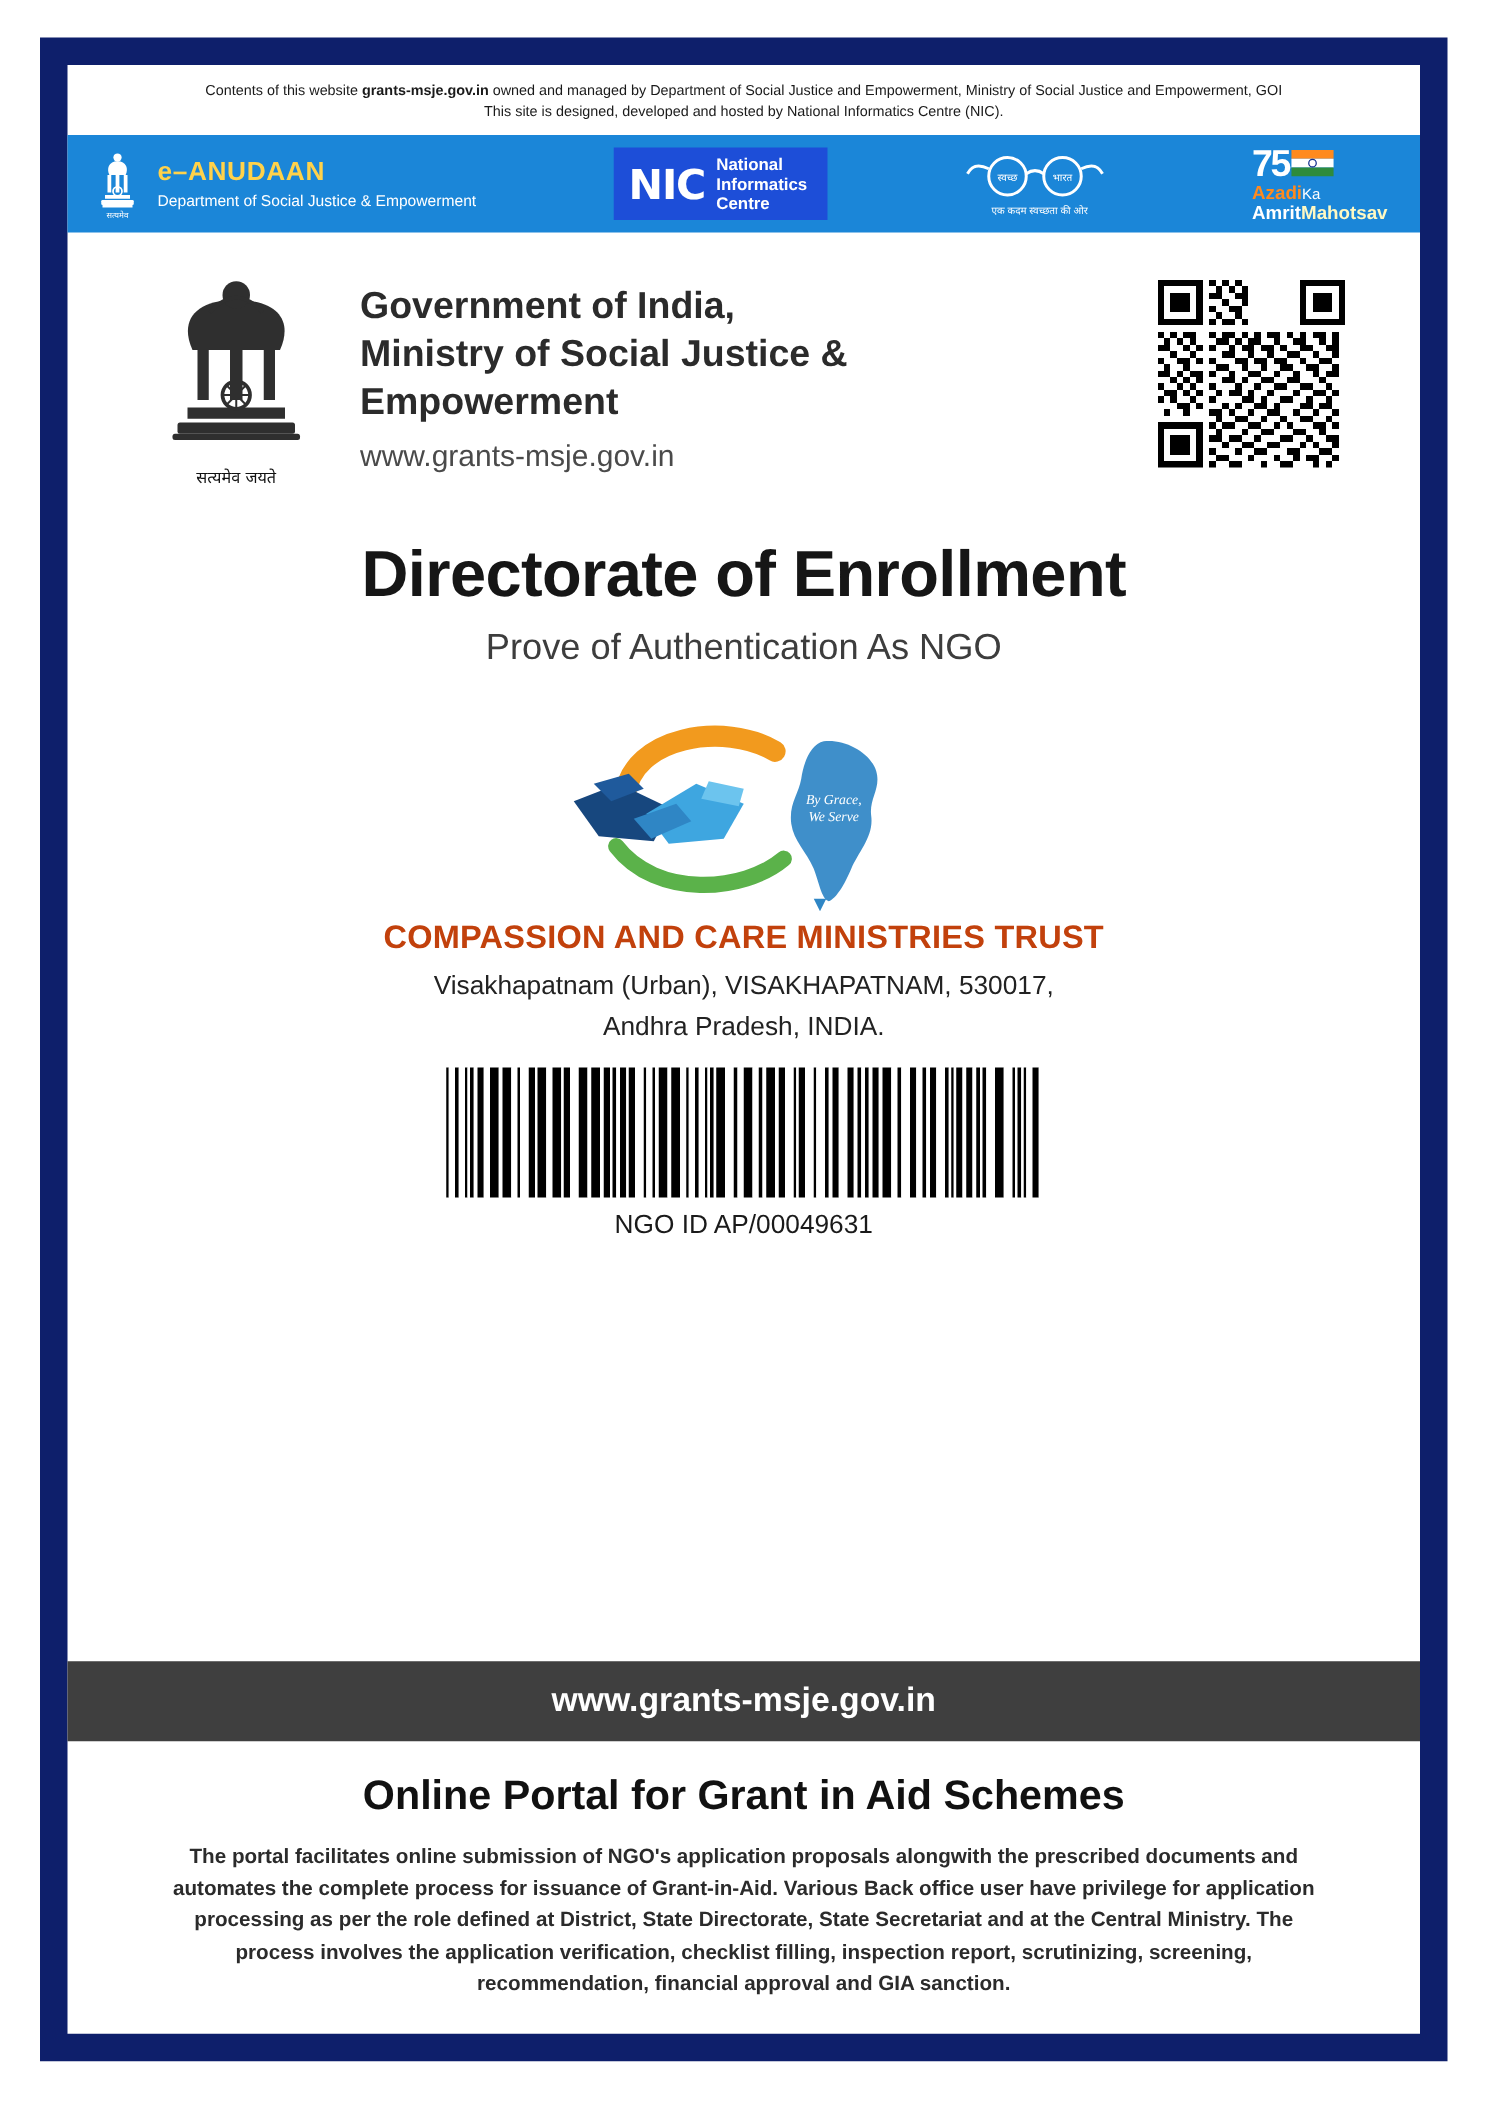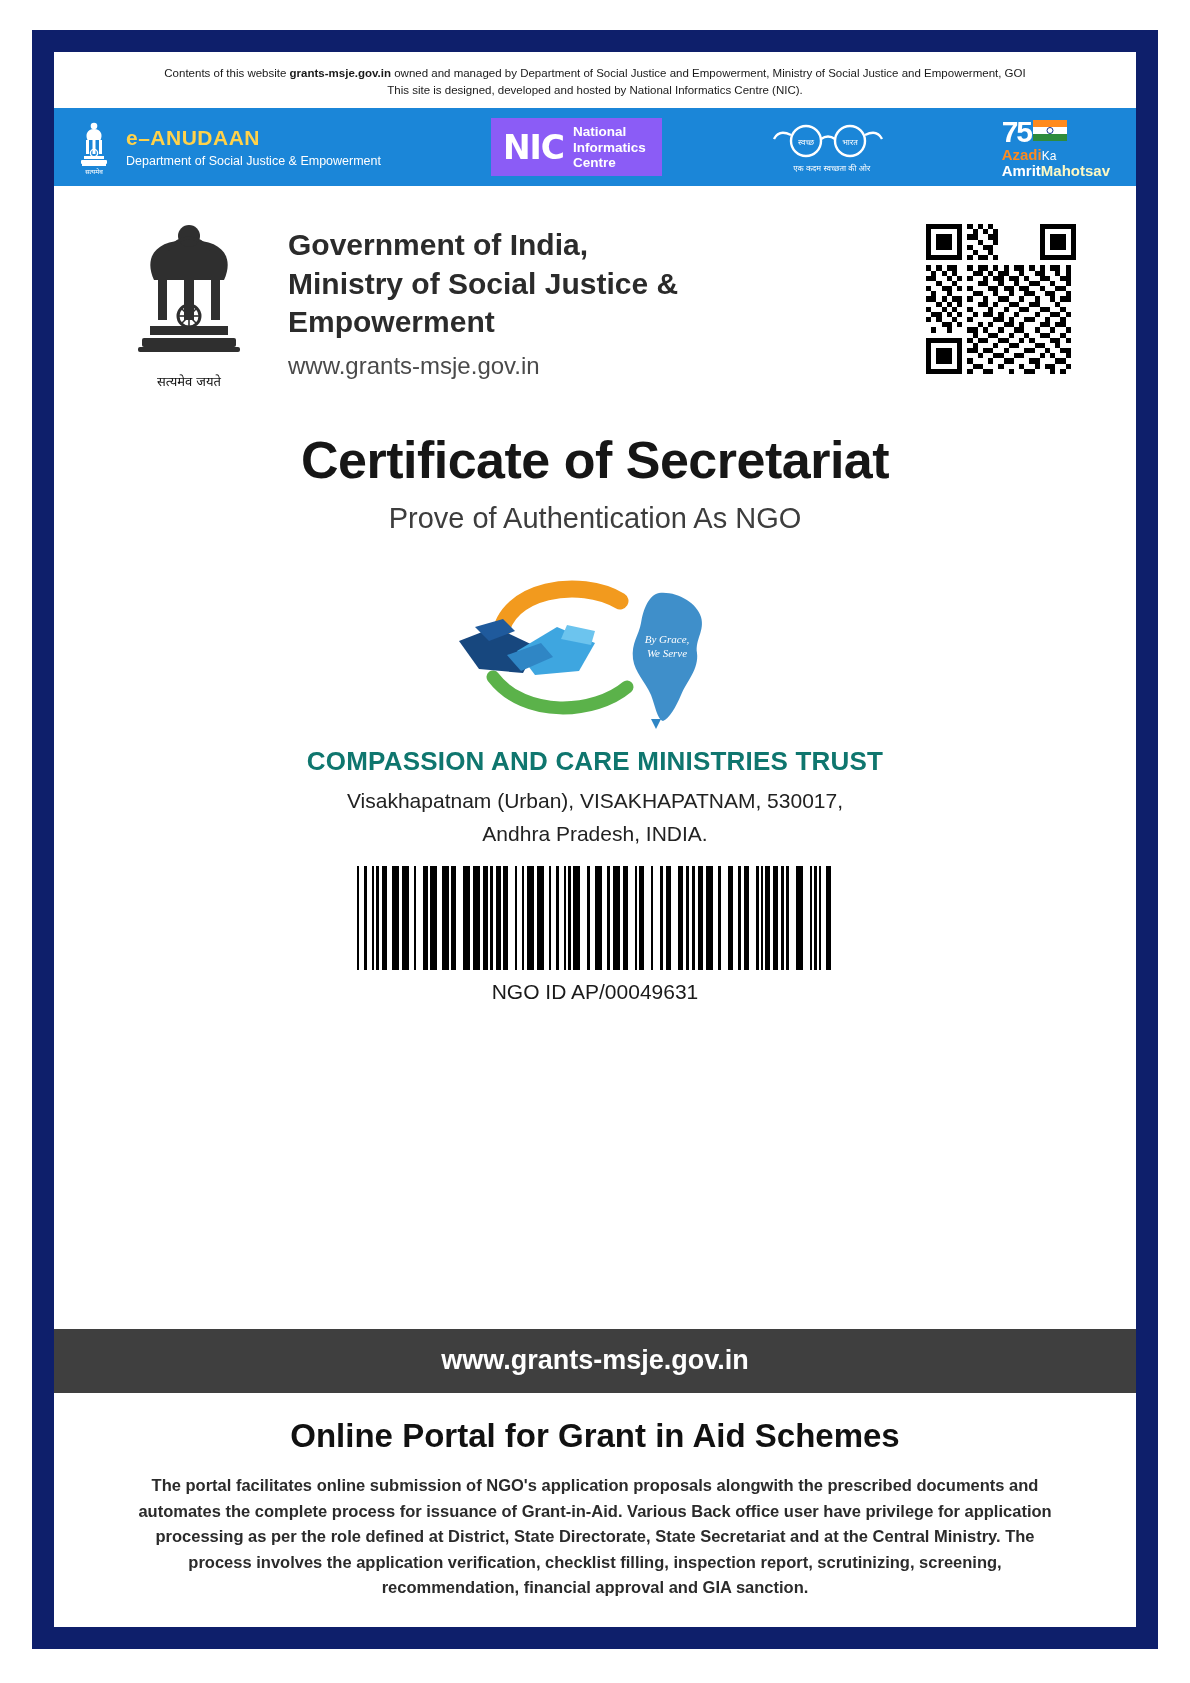--- a/index.html
+++ b/index.html
@@ -56,21 +56,21 @@
     font-weight: bold;
     font-size: 21px;
     letter-spacing: 0.5px;
   }
   .brand-sub {
     color: #ffffff;
     font-size: 12.5px;
     margin-top: 5px;
   }
   .nic-logo {
-    background: #8b5cf6;
+    background: #1d4ed8;
     display: flex;
     align-items: center;
     gap: 9px;
     padding: 8px 16px 8px 12px;
     height: 58px;
   }
   .nic-mark {
     color: #ffffff;
     font-weight: bold;
     font-size: 33px;
@@ -150,22 +150,22 @@
   .art-wrap {
     display: flex; justify-content: center; align-items: center;
     margin-top: 34px; height: 165px;
   }
 
   
   .ngo-name {
     text-align: center;
     font-size: 26px;
     font-weight: bold;
-    color: #0f766e;
-    margin-top: 12px;
+    color: #c2410c;
+    margin-top: 0;
     letter-spacing: 0.2px;
   }
   .ngo-addr {
     text-align: center;
     font-size: 21px;
     color: #222222;
     line-height: 1.55;
     margin-top: 8px;
   }
 
@@ -364,21 +364,21 @@
           <path d="M9 23h1v1h-1zM13 23h1v1h-1zM16 23h2v1h-2zM21 23h2v1h-2zM25 23h1v1h-1z"></path>
           <path d="M8 24h2v1h-2zM11 24h2v1h-2zM15 24h1v1h-1zM19 24h2v1h-2zM23 24h1v1h-1zM26 24h2v1h-2z"></path>
           <path d="M10 25h1v1h-1zM13 25h2v1h-2zM17 25h2v1h-2zM22 25h1v1h-1zM24 25h1v1h-1zM27 25h1v1h-1z"></path>
           <path d="M8 26h1v1h-1zM12 26h1v1h-1zM15 26h2v1h-2zM20 26h2v1h-2zM25 26h2v1h-2z"></path>
           <path d="M9 27h2v1h-2zM14 27h1v1h-1zM18 27h1v1h-1zM21 27h1v1h-1zM23 27h2v1h-2zM27 27h1v1h-1z"></path>
           <path d="M8 28h1v1h-1zM11 28h2v1h-2zM16 28h1v1h-1zM19 28h2v1h-2zM24 28h1v1h-1zM26 28h1v1h-1z"></path>
         </g>
       </svg>
     </div>
 
-    <div class="cert-title">Certificate of Secretariat</div>
+    <div class="cert-title">Directorate of Enrollment</div>
     <div class="cert-sub">Prove of Authentication As NGO</div>
 
     <div class="art-wrap">
       <svg width="300" height="165" viewBox="0 0 300 165" aria-hidden="true">
 
         <path d="M55 68 C60 20 135 8 175 32" fill="none" stroke="#f29a1e" stroke-width="17" stroke-linecap="round"></path>
 
         <path d="M48 108 C80 150 150 145 182 118" fill="none" stroke="#5bb24a" stroke-width="13" stroke-linecap="round"></path>
 
         <path d="M14 72 L50 58 L92 78 L78 104 L34 100 Z" fill="#17477e"></path>

